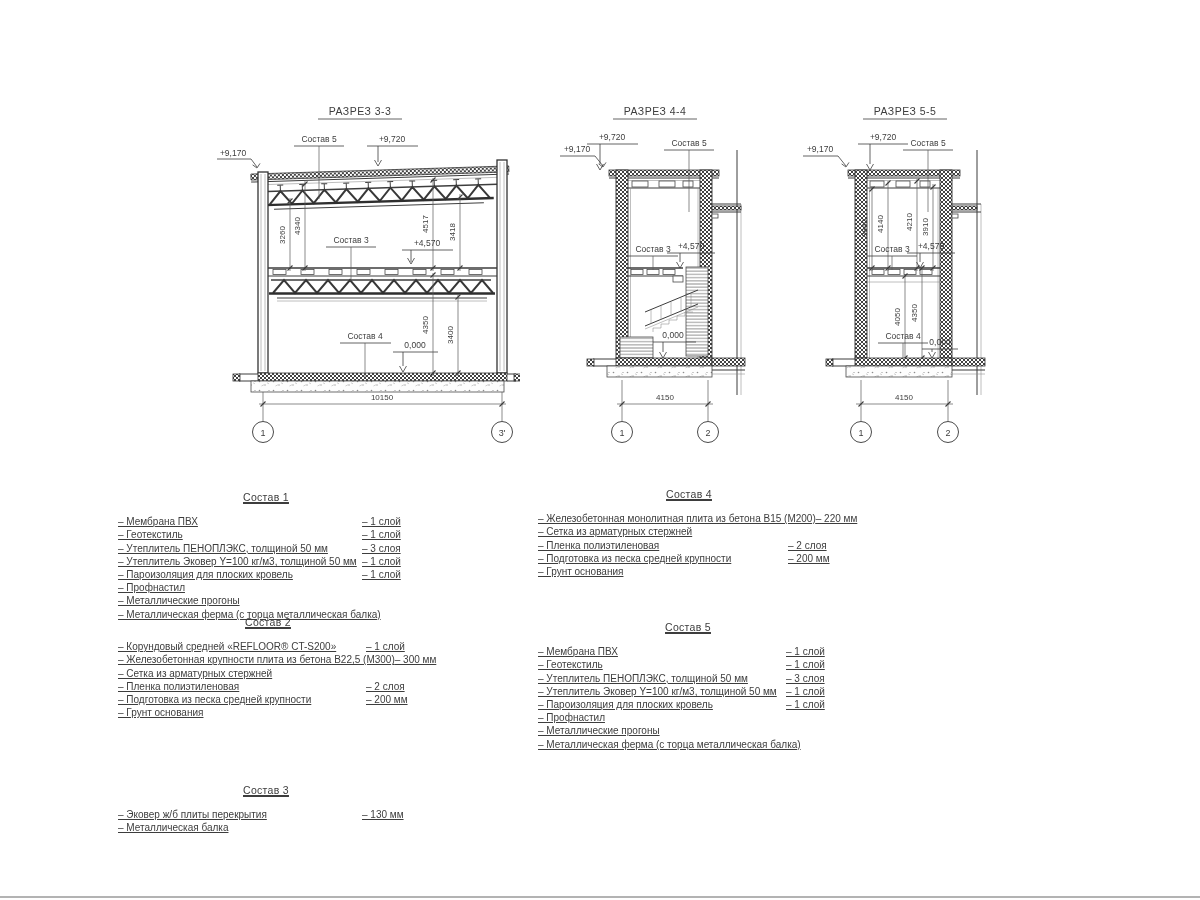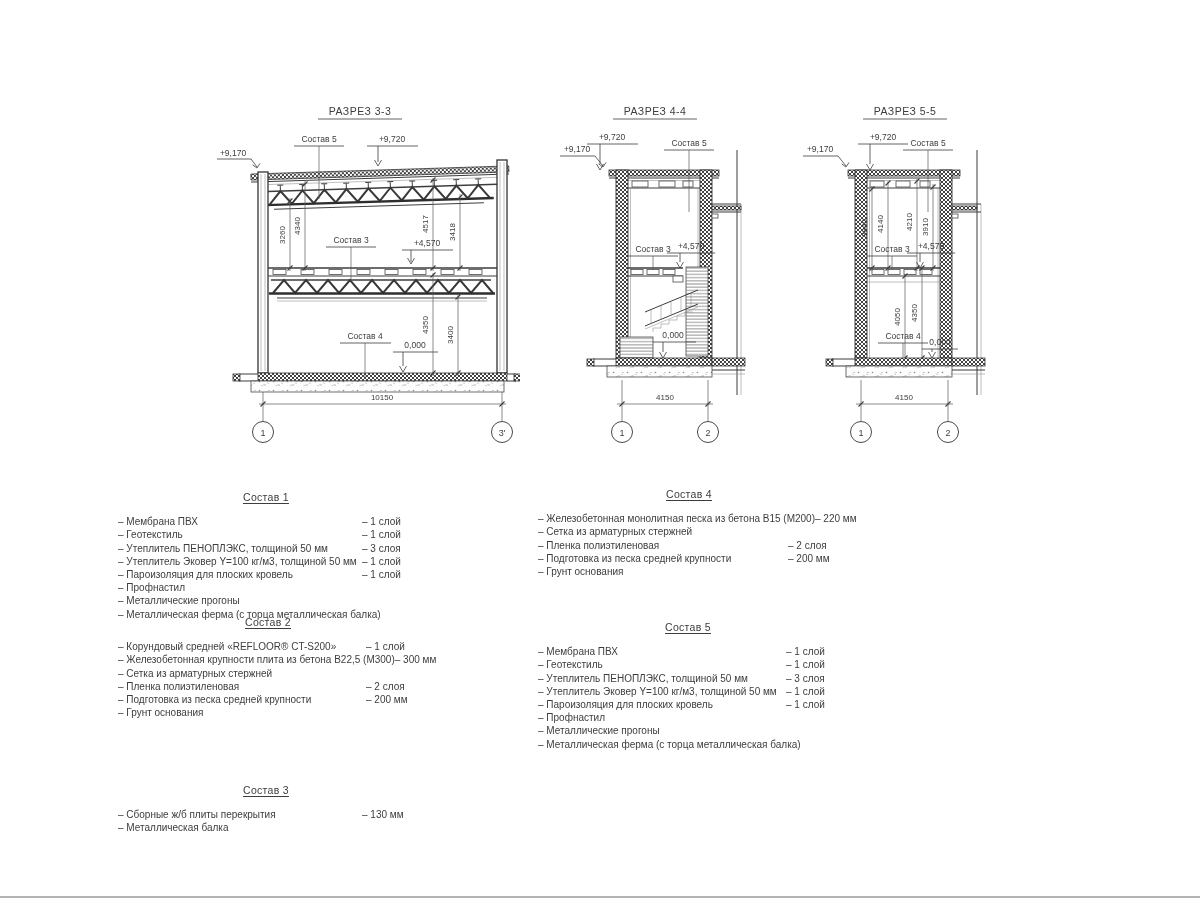--- a/index.html
+++ b/index.html
@@ -24,21 +24,21 @@
   svg .box{fill:#fff;stroke:#4a4a4a;stroke-width:.8;}
   svg .ul{stroke:#3d3d3d;stroke-width:.8;fill:none;}
   svg .dim{stroke:#5a5a5a;stroke-width:.7;fill:none;}
   svg .tick{stroke:#3d3d3d;stroke-width:1.1;}
   svg .ldr{stroke:#5a5a5a;stroke-width:.7;fill:none;}
   svg .ax{fill:#fff;stroke:#4a4a4a;stroke-width:1;}
   svg .stairs{fill:url(#hstripe);stroke:#4a4a4a;stroke-width:.8;}
   svg .speck{fill:url(#speckle);stroke:#4a4a4a;stroke-width:.8;}
 
   
-  .comp{position:absolute;font-size:10px;line-height:13.2px;color:#3d3d3d;}
+  .comp{position:absolute;font-size:10px;line-height:13.2px;color:#3d3d3d;text-decoration:underline;}
   .comp-title{text-align:center;font-size:10.5px;text-decoration:underline;
               text-underline-offset:2px;margin-bottom:11px;letter-spacing:.3px;}
   .comp-row{display:flex;}
   .comp-name{flex:1;white-space:nowrap;}
   .comp-value{flex:none;width:52px;white-space:nowrap;}
 
   .sheet-border{position:absolute;left:0;top:896px;width:1200px;height:2px;background:#b3b3b3;}
 </style>
 </head>
 <body>
@@ -550,35 +550,35 @@
           <span class="comp-name">– Грунт основания</span>
           <span class="comp-value"></span>
         </div>
       </div>
   </div>
 
   <div class="comp" style="left:118px;top:784px;width:296px;">
     <div class="comp-title">Состав 3</div>
     <div class="comp-items">
         <div class="comp-row">
-          <span class="comp-name">– Сборные ж/б плиты перекрытия</span>
+          <span class="comp-name">– Эковер ж/б плиты перекрытия</span>
           <span class="comp-value">– 130 мм</span>
         </div>
         <div class="comp-row">
           <span class="comp-name">– Металлическая балка</span>
           <span class="comp-value"></span>
         </div>
       </div>
   </div>
 
   <div class="comp" style="left:538px;top:488px;width:302px;">
     <div class="comp-title">Состав 4</div>
     <div class="comp-items">
         <div class="comp-row">
-          <span class="comp-name">– Железобетонная  монолитная песка из бетона В15 (М200)</span>
+          <span class="comp-name">– Железобетонная  монолитная плита из бетона В15 (М200)</span>
           <span class="comp-value">– 220 мм</span>
         </div>
         <div class="comp-row">
           <span class="comp-name">– Сетка из арматурных стержней</span>
           <span class="comp-value"></span>
         </div>
         <div class="comp-row">
           <span class="comp-name">– Пленка полиэтиленовая</span>
           <span class="comp-value">– 2 слоя</span>
         </div>

